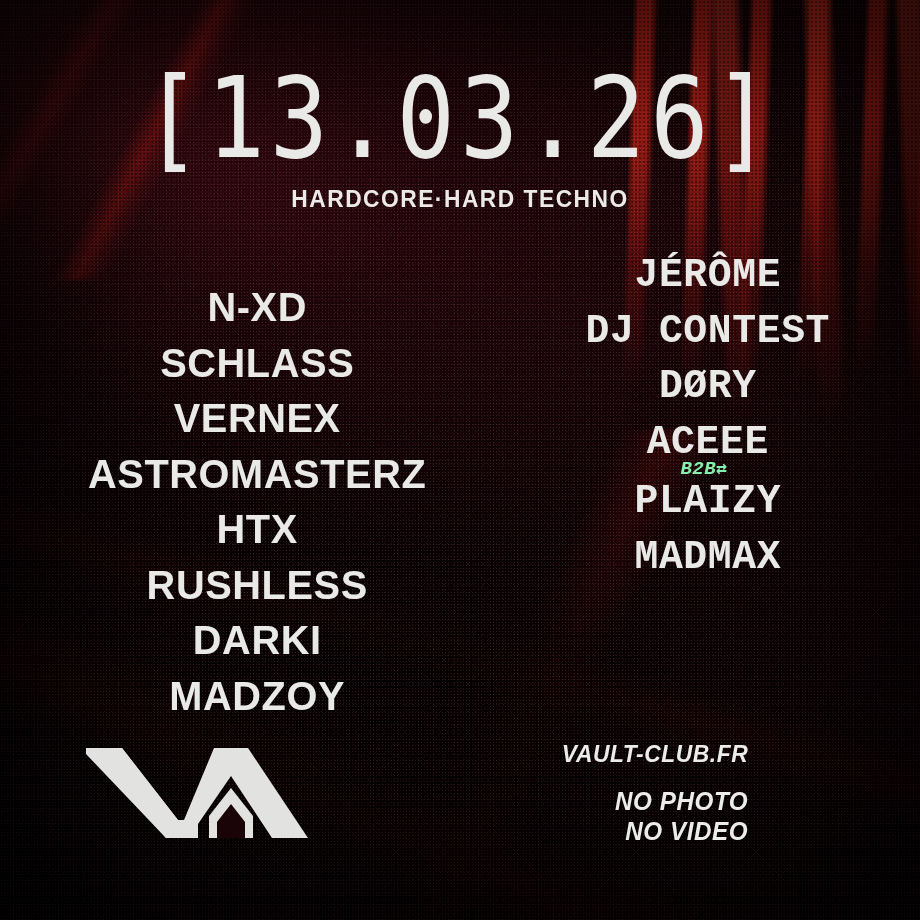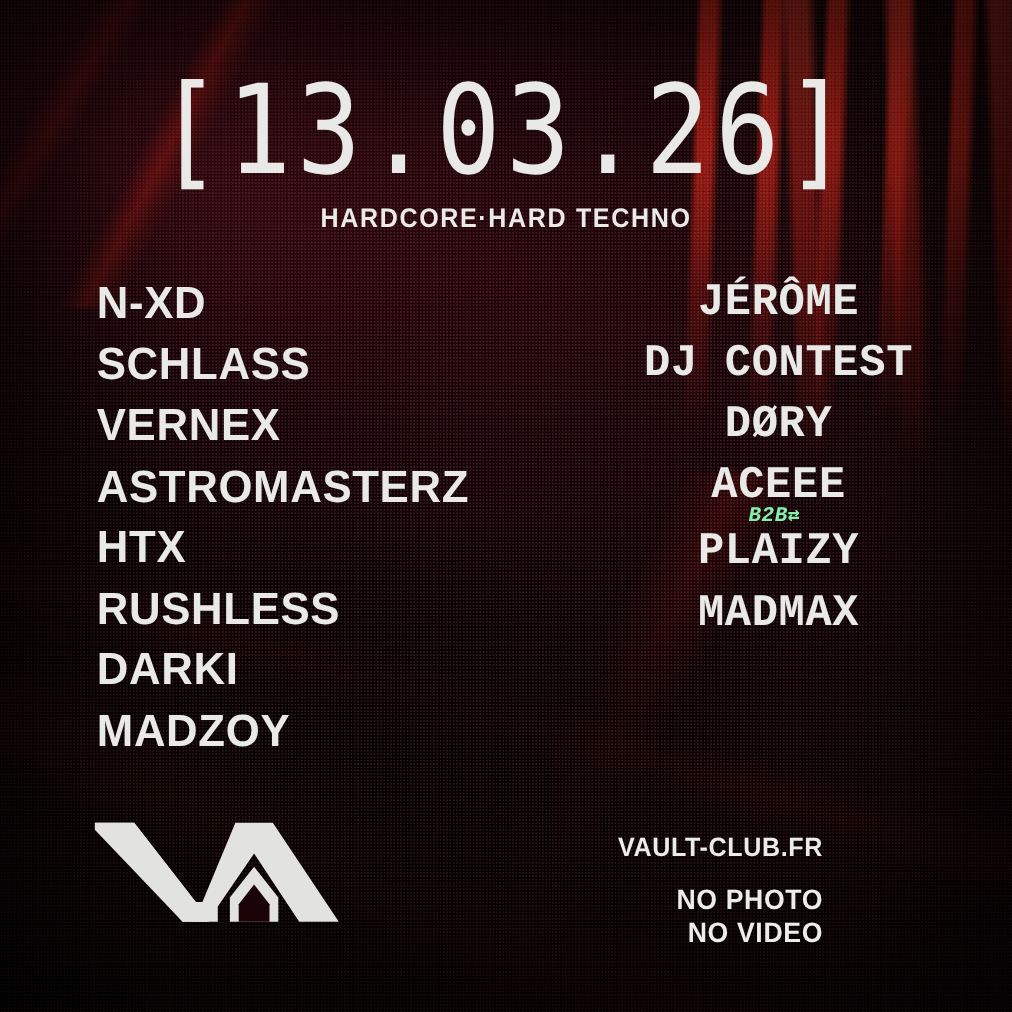--- a/index.html
+++ b/index.html
@@ -174,21 +174,21 @@
     position: absolute;
     top: 248px;
     left: 0;
     width: 920px;
     height: 430px;
   }
   .col {
     position: absolute;
     top: 0;
   }
-  #col-left { left: 88px; text-align: left; }
+  #col-left { left: 88px; text-align: center; margin-top: 32px; }
   #col-right { right: 90px; text-align: center; font-family: Liberation Mono, monospace; }
 
   .artist {
     font-size: 41px;
     font-weight: bold;
     line-height: 55.5px;
     letter-spacing: 0.6px;
     color: #e9e9e7;
     white-space: nowrap;
     transform: scaleX(0.97);
@@ -216,22 +216,23 @@
     top: 742px;
     width: 222px;
     height: 104px;
   }
   #logo svg { display: block; width: 100%; height: 100%; }
 
   
   #footer-right {
     position: absolute;
     right: 84px;
-    top: 757px;
+    top: 740px;
     text-align: right;
+    font-style: italic;
   }
   #site-url {
     font-size: 24px;
     font-weight: bold;
     letter-spacing: 0.6px;
     color: #ececea;
     transform: scaleX(0.95);
     transform-origin: right center;
   }
   .norule {

